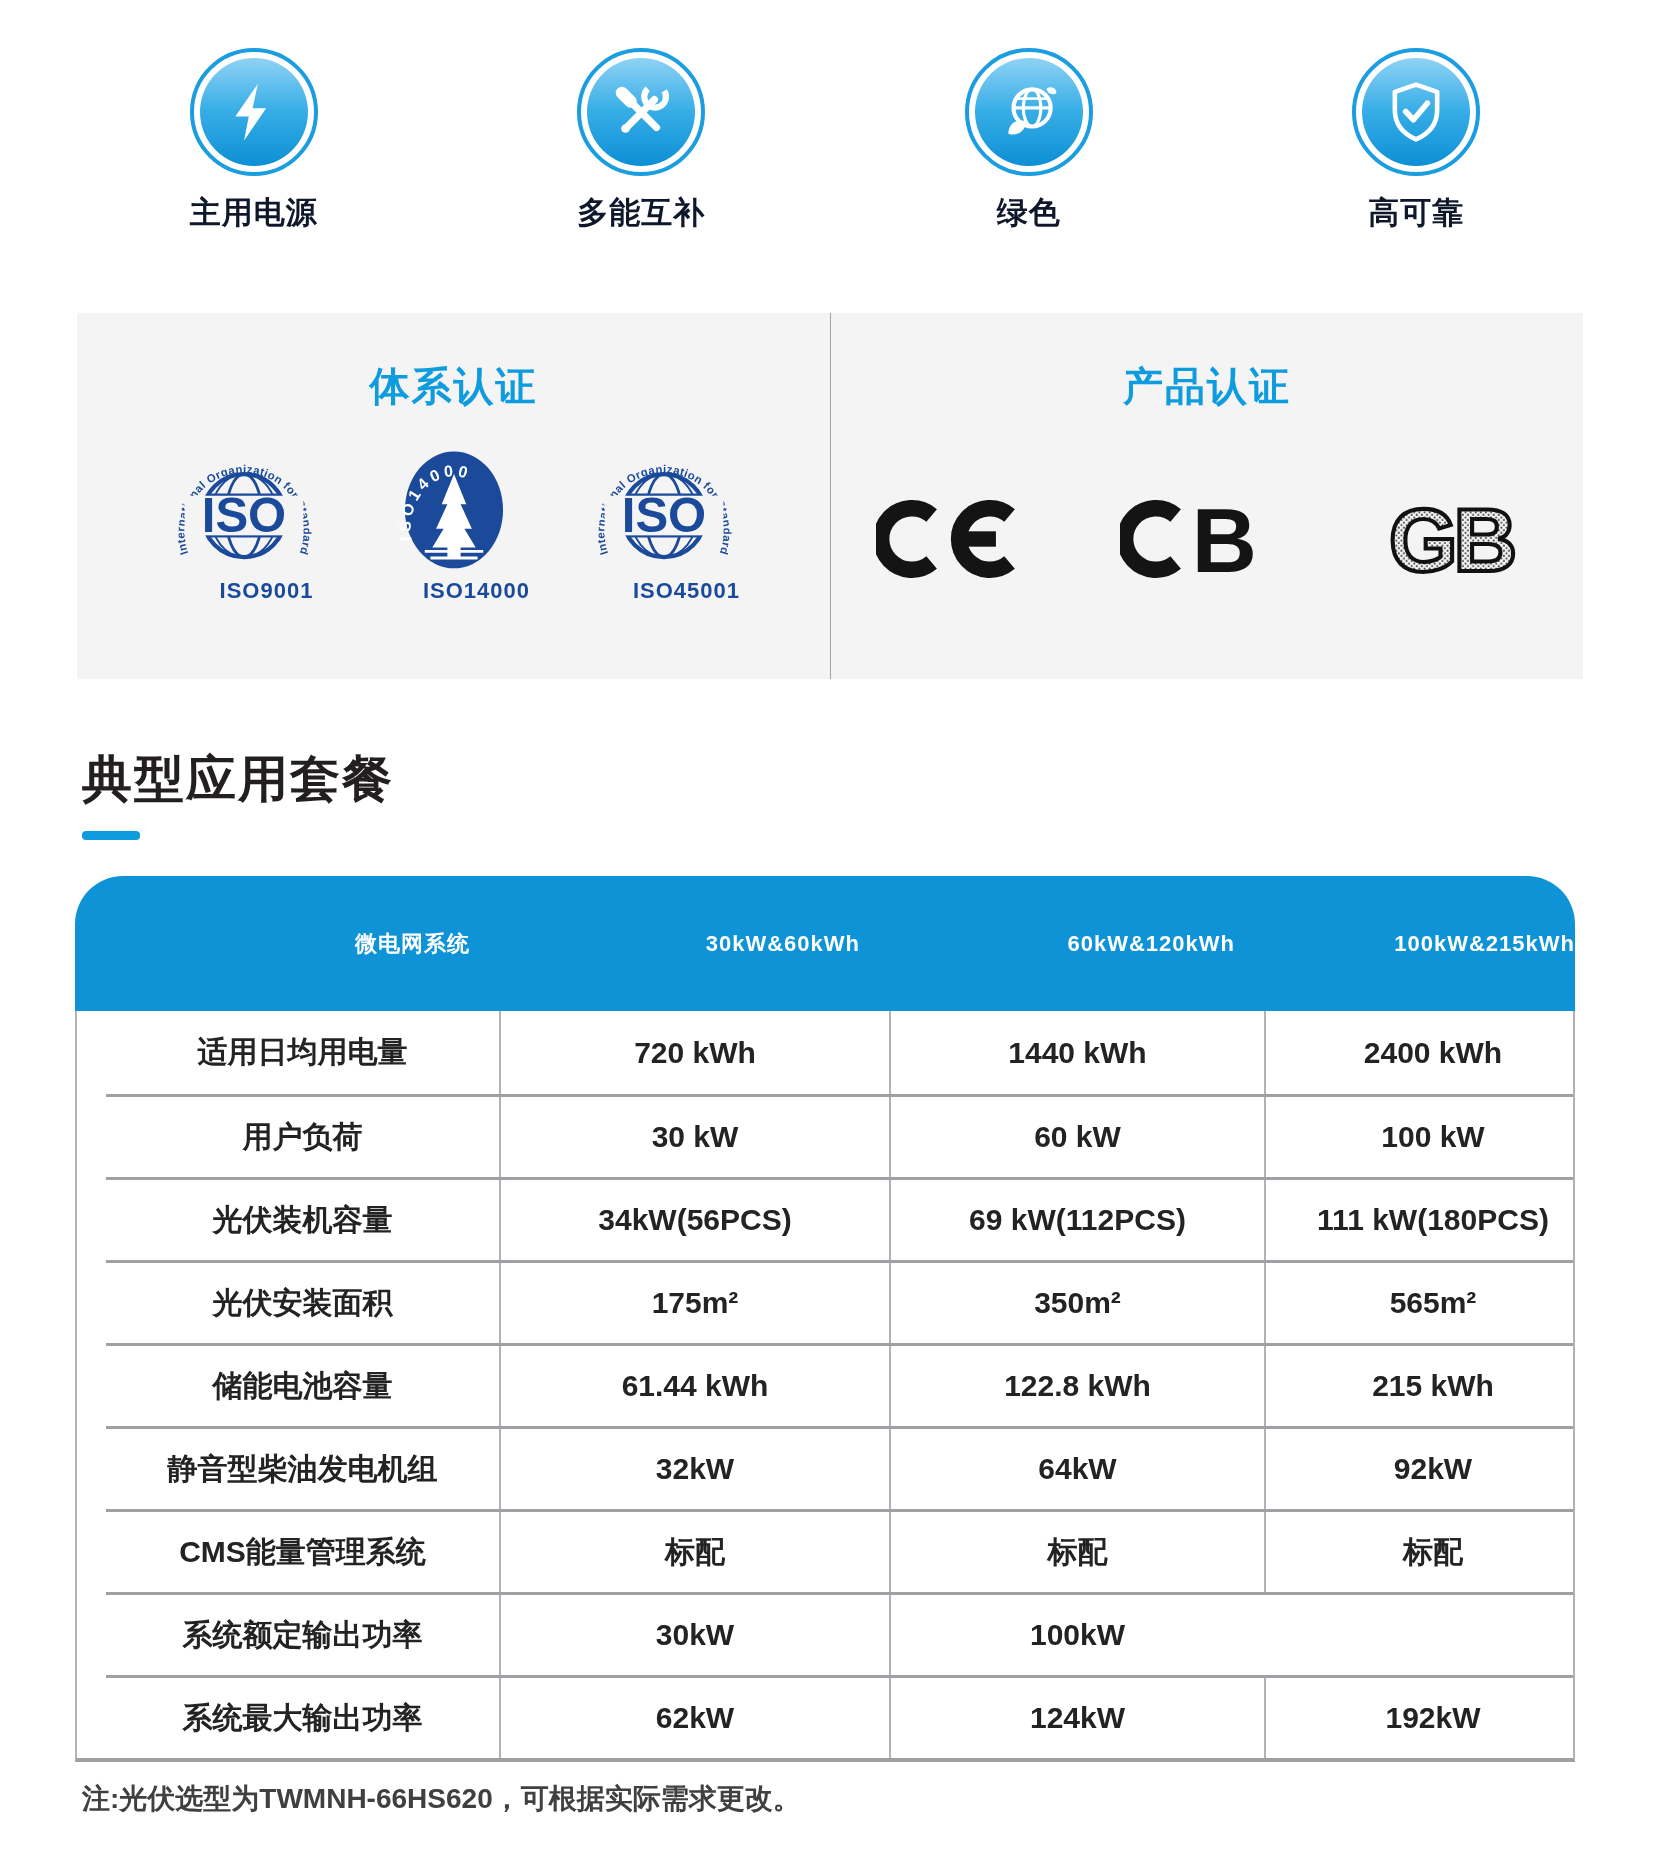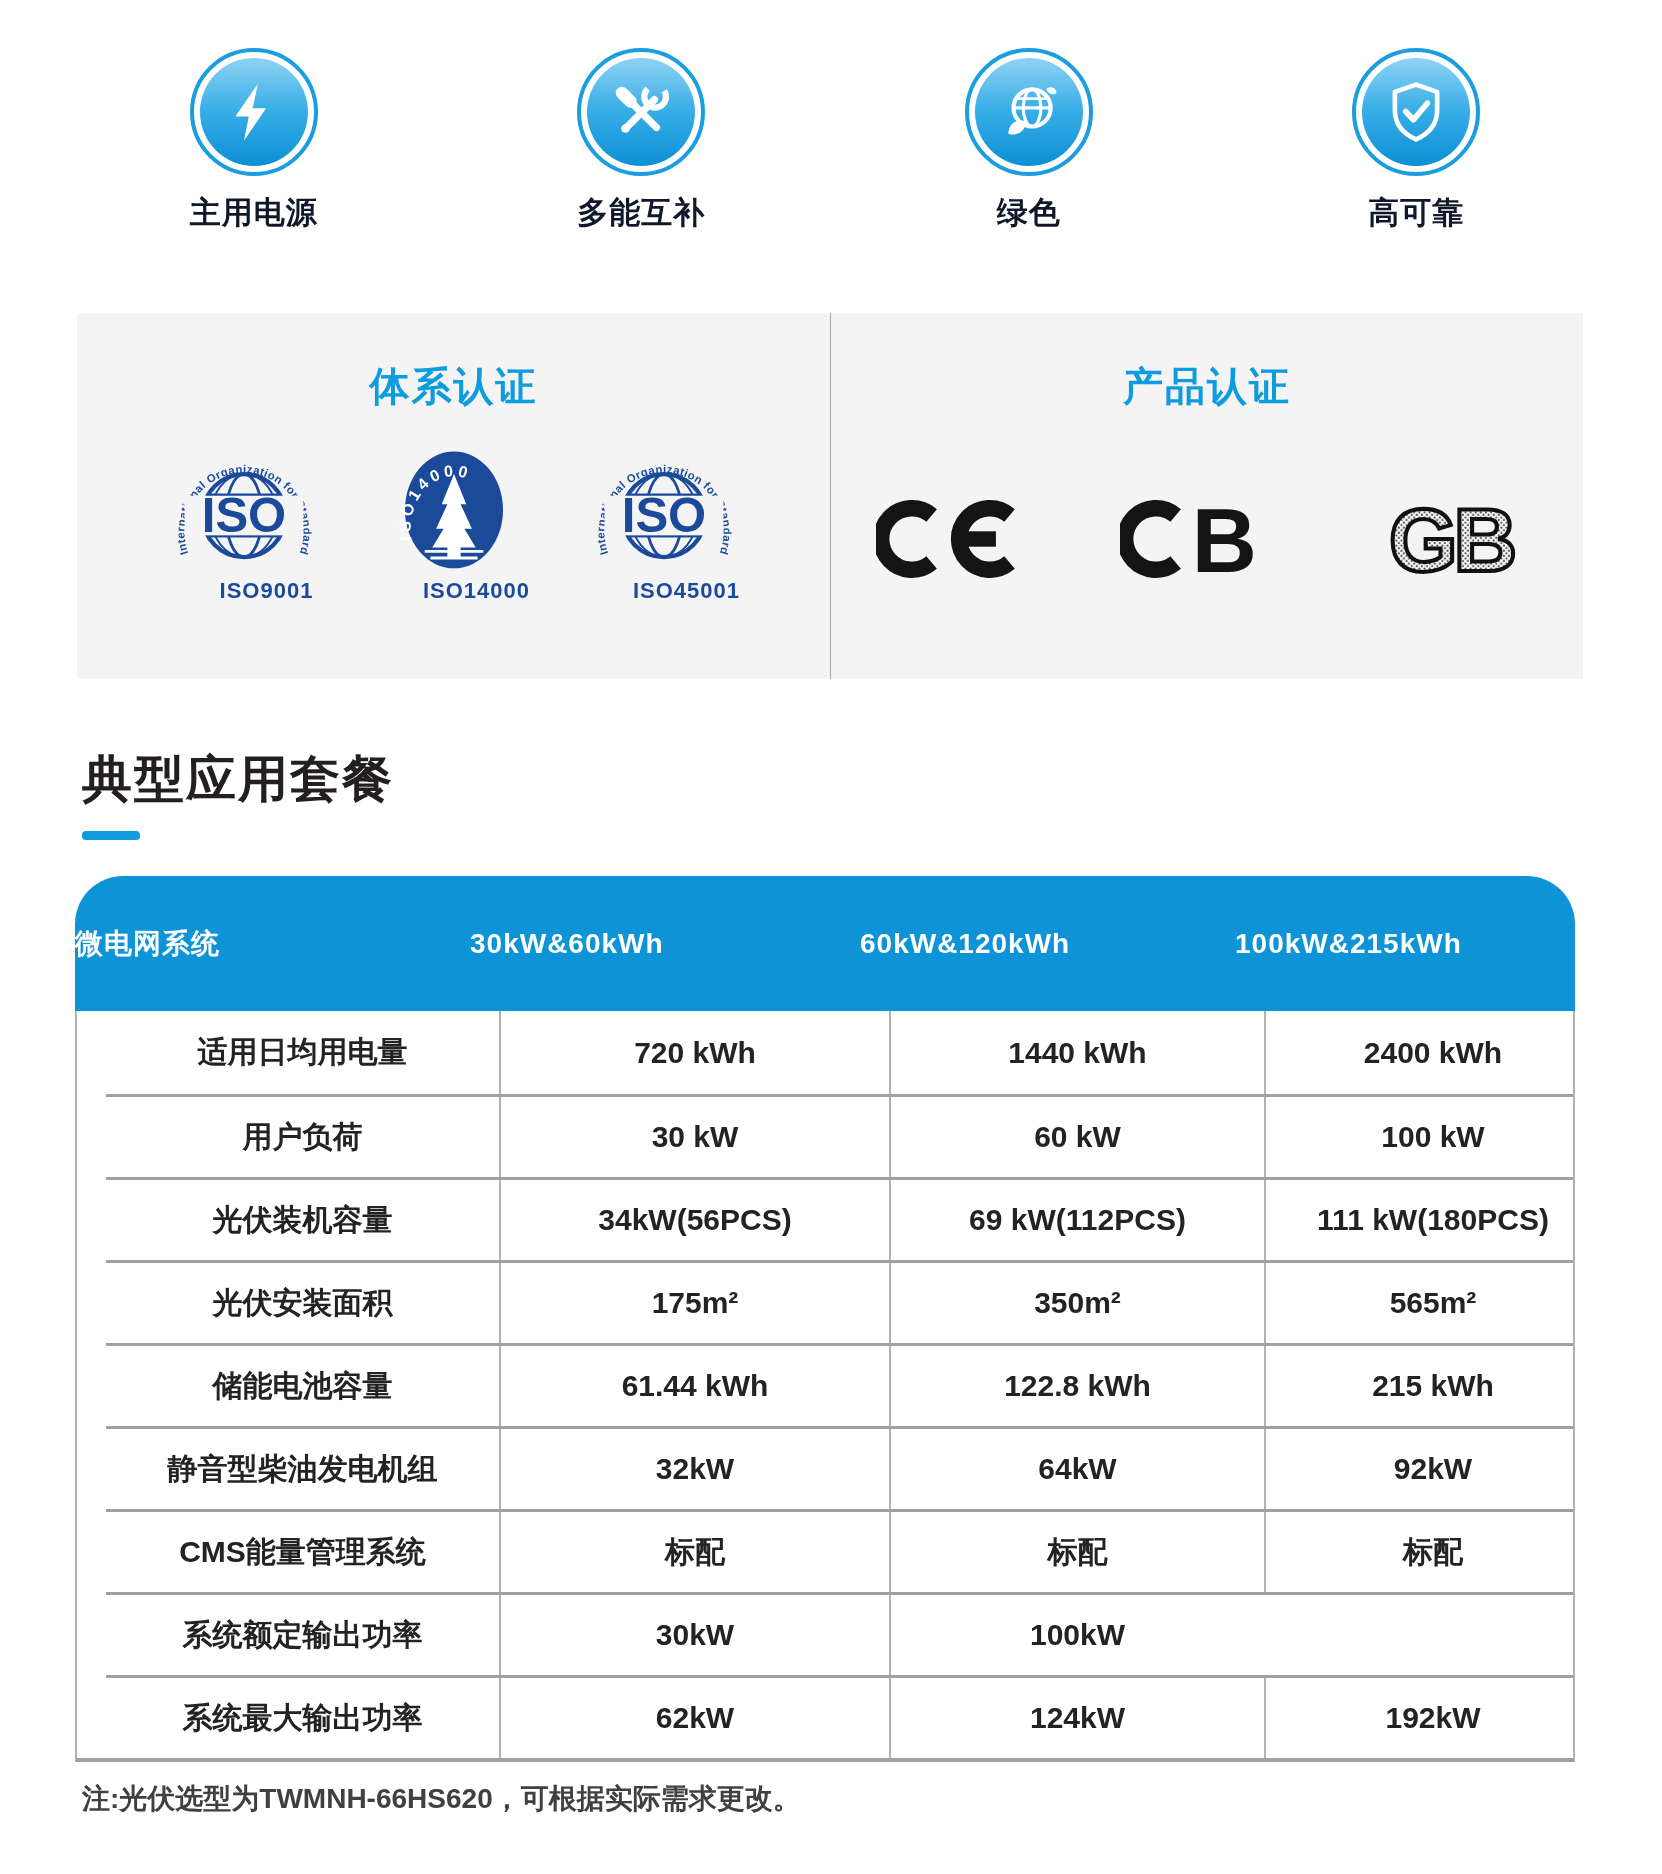--- a/index.html
+++ b/index.html
@@ -34,21 +34,21 @@
   
   .section-title { position:absolute; left:82px; top:746px; font-size:50px; font-weight:700;
                    color:#231f20; letter-spacing:2px; }
   .section-underline { position:absolute; left:82px; top:831px; width:58px; height:9px;
                        background:#0f9cde; border-radius:4px; }
 
   
   .pkg-table { position:absolute; left:75px; top:876px; width:1500px; }
   .pkg-head { height:135px; background:#0d93d6; border-radius:48px 48px 0 0;
               display:grid; grid-template-columns:395px 390px 375px 340px; align-items:center; }
-  .pkg-head .th { text-align:left; color:#fff; font-size:28px; font-weight:800; letter-spacing:1px; }
+  .pkg-head .th { text-align:right; color:#fff; font-size:22px; font-weight:800; letter-spacing:1px; }
   .pkg-body { border-left:2px solid #b0b2b5; border-right:2px solid #b0b2b5;
               border-bottom:4px solid #9ea0a3;padding-left:29px; }
   .pkg-row { display:grid; grid-template-columns:393px 390px 375px 336px; height:83px; }
   .pkg-row + .pkg-row { border-top:3px solid #9ea0a3; }
   .pkg-row .td { display:flex; align-items:center; justify-content:center; font-size:30px;
                  font-weight:700; color:#232323; }
   .pkg-row .td + .td { border-left:2px solid #b0b2b5; }
 
   
   .footnote { position:absolute; left:82px; top:1780px; font-size:28px; font-weight:800; color:#404040; }

